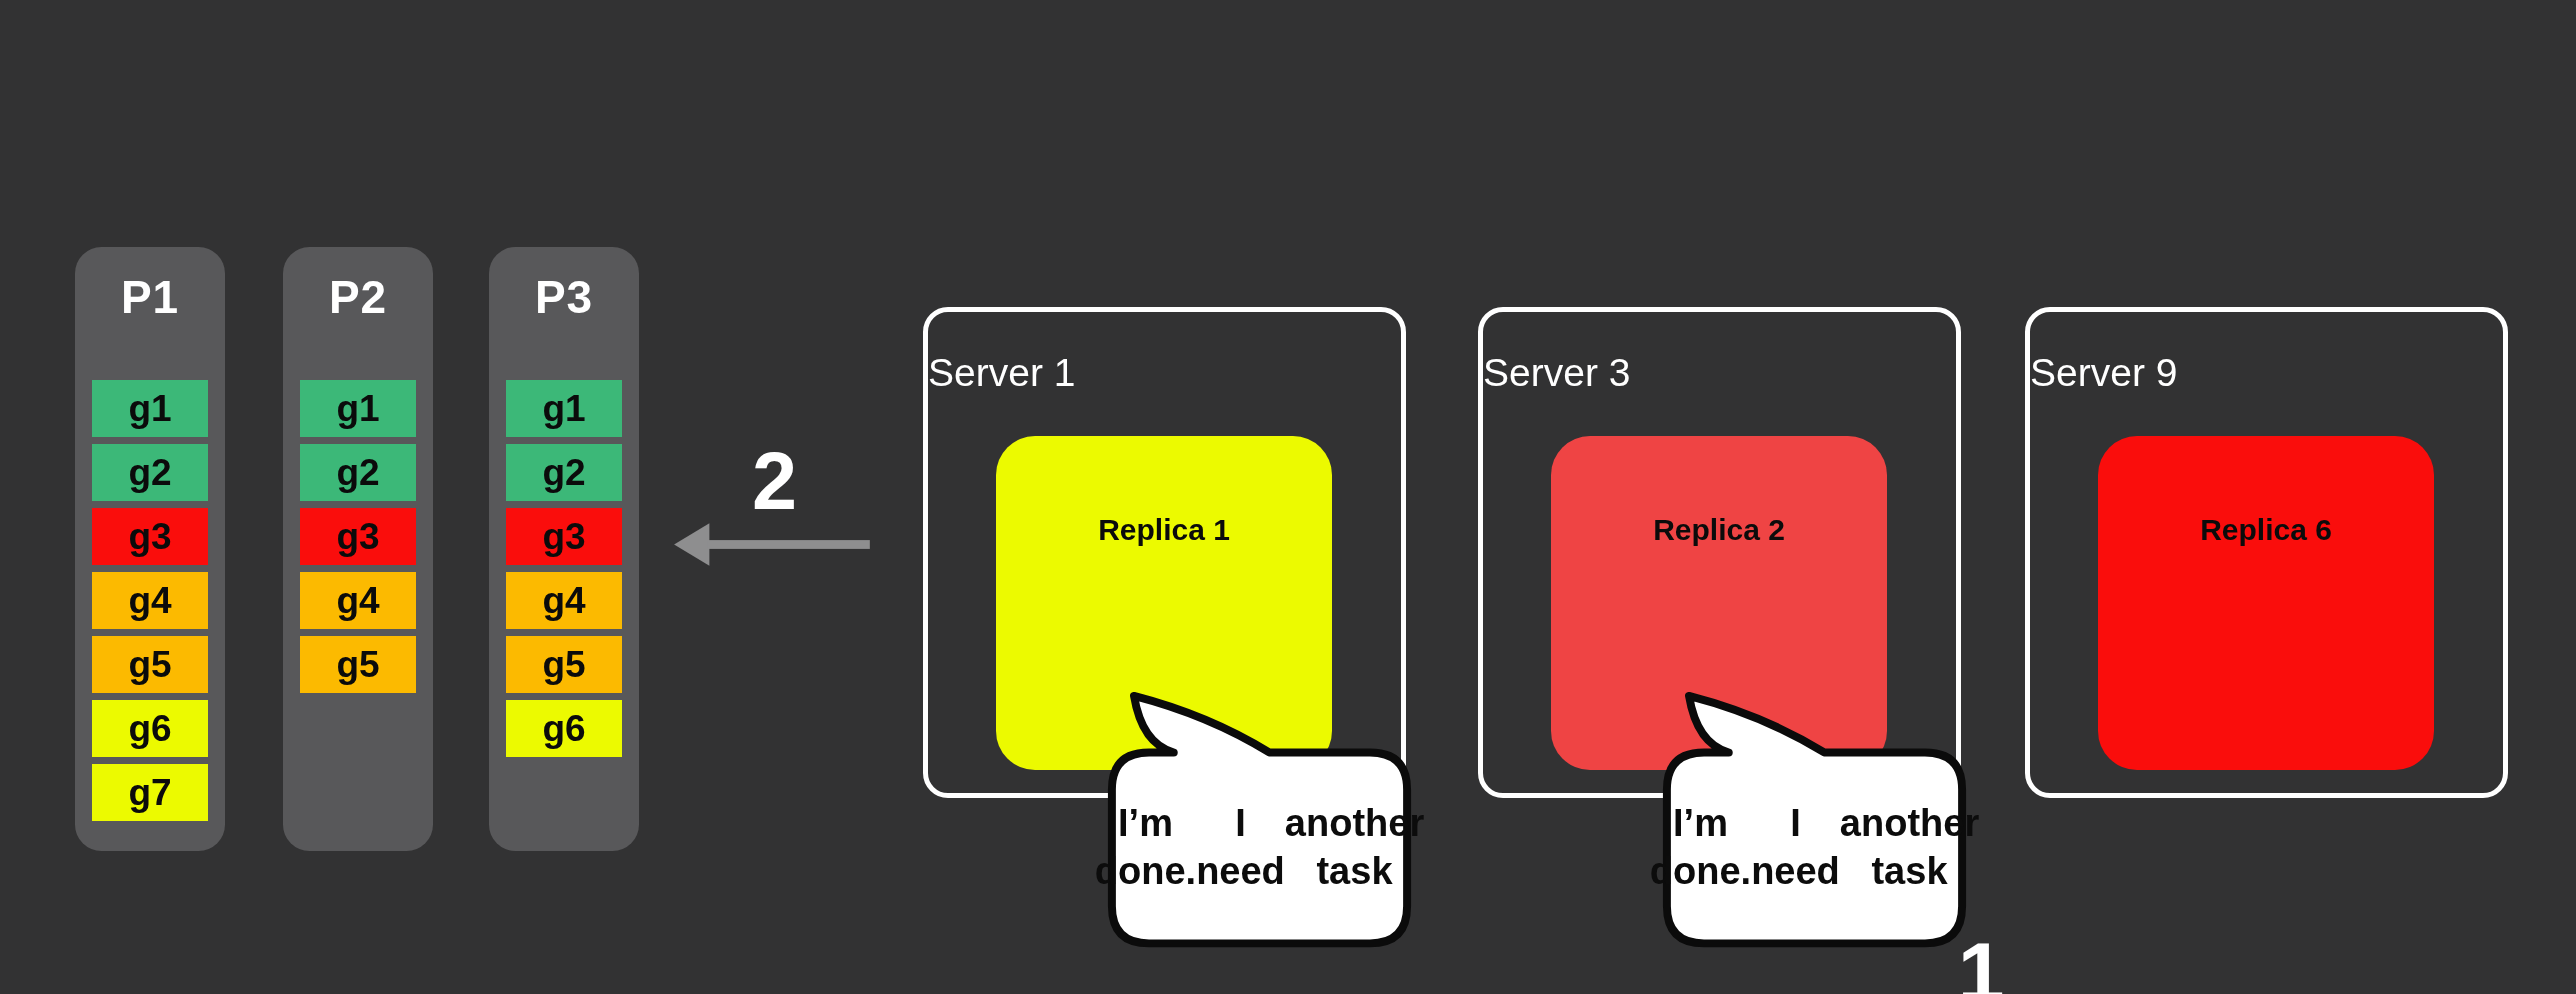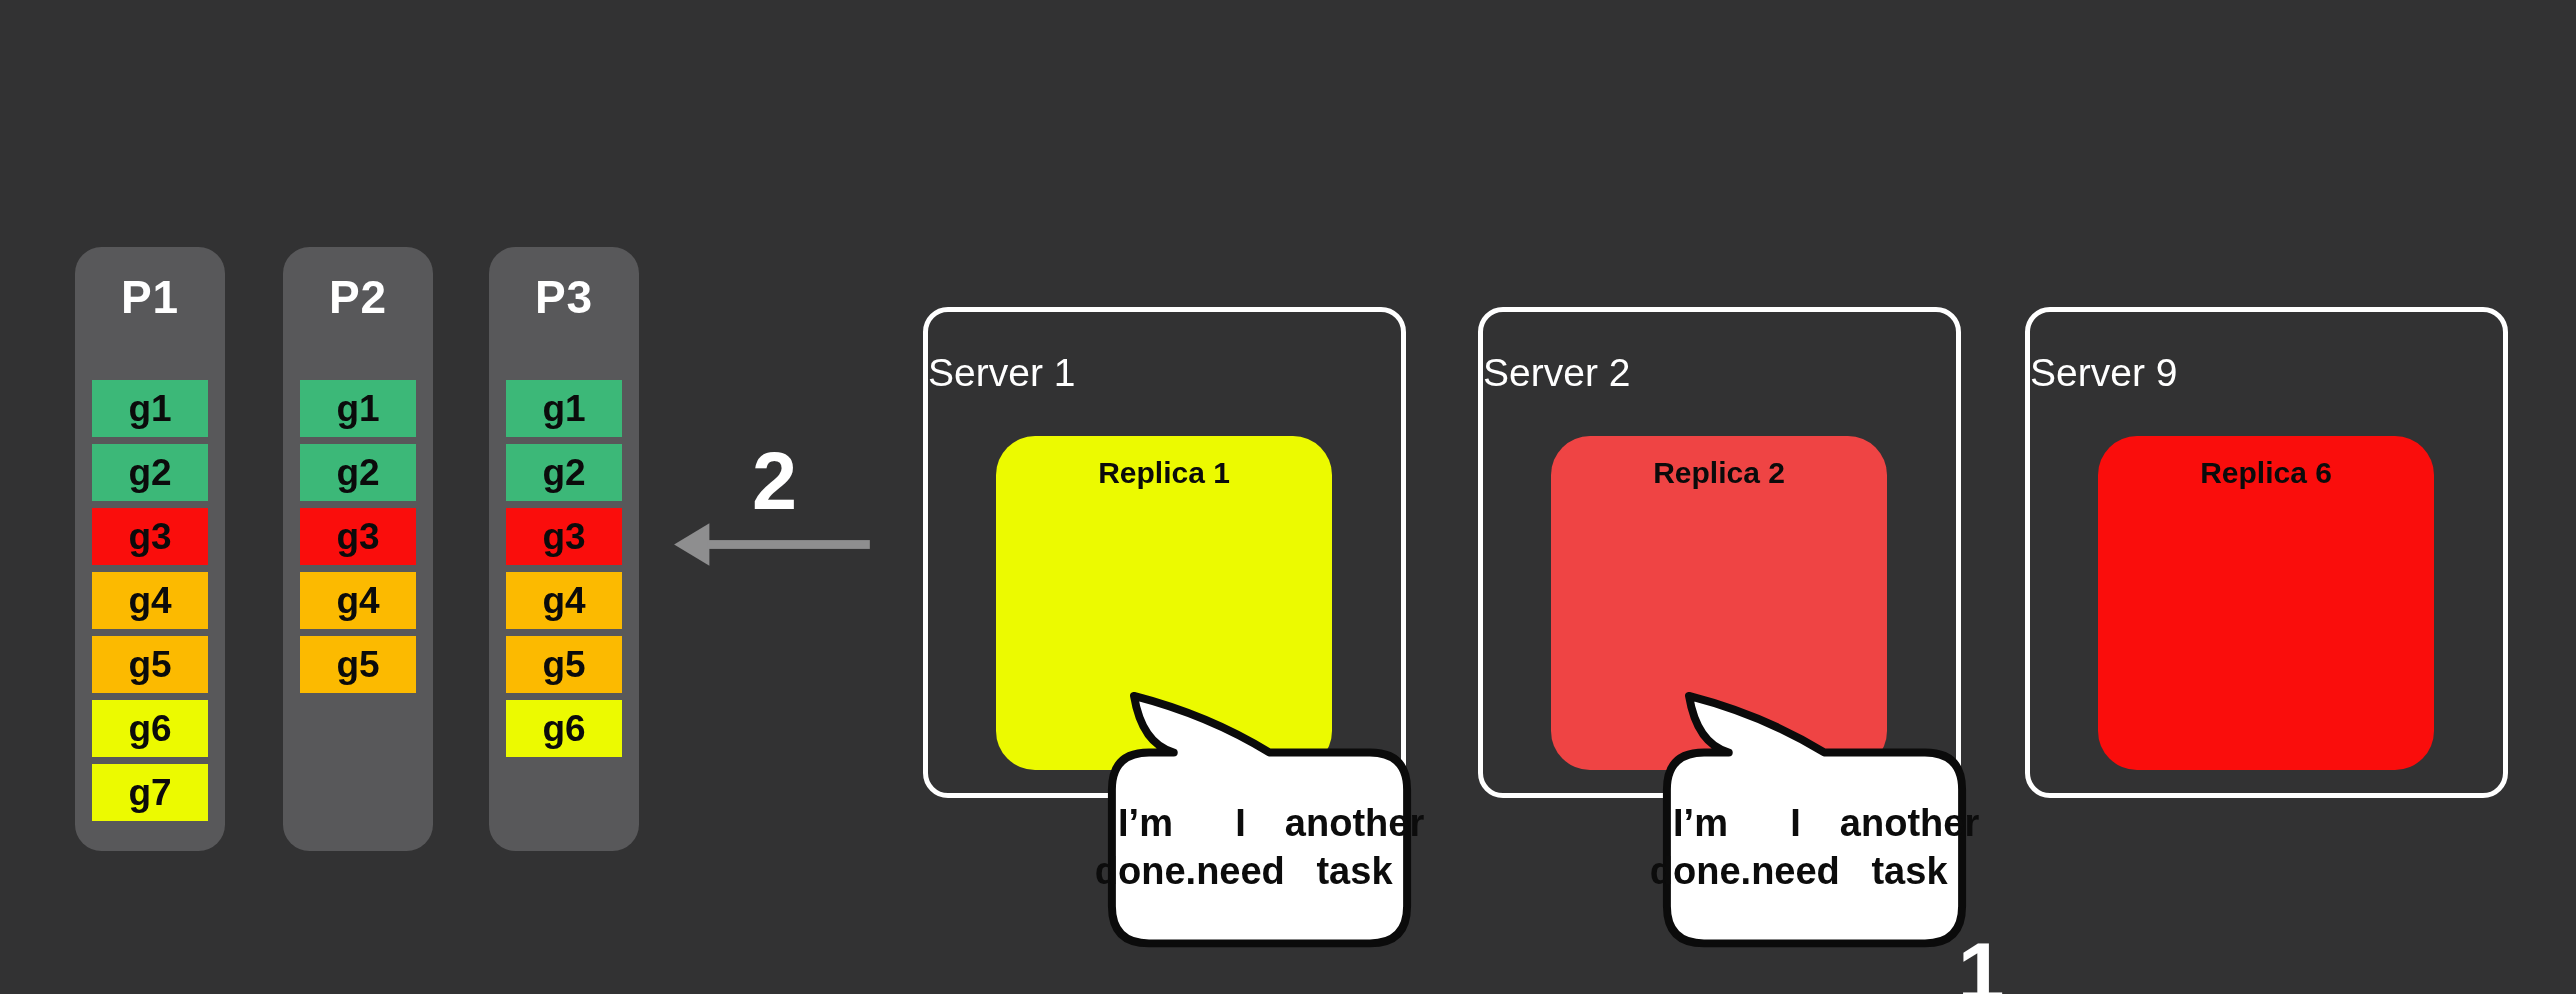--- a/index.html
+++ b/index.html
@@ -43,22 +43,22 @@
   }
   .server .stitle {
     margin-top: 39px; text-align: left;
     font-size: 39px; font-weight: 500; color: #ffffff;
   }
   .replica {
     position: absolute; left: 68px; top: 124px; width: 336px; height: 334px;
     border-radius: 39px;
   }
   .replica .rlabel {
-    display: block; padding-top: 20px; text-align: center;
-    font-size: 30px; font-weight: bold; color: #0b0b0b;
+    display: block; padding-top: 64px; text-align: center;
+    font-size: 30px; font-weight: bold; color: #0b0b0b; margin-top: 13px;
   }
 
   
   .bubble { position: absolute; top: 680px; width: 327px; height: 274px; z-index: 5; }
   .bubble svg { position: absolute; left: 0; top: 0; }
   .bubble-text {
     position: absolute; left: 16px; top: 72px; width: 295px; height: 191px;
     display: flex; flex-direction: row; justify-content: center; align-items: center;
     font-size: 38px; font-weight: bold; color: #0c0c0c; line-height: 1.26; text-align: center;
   }
@@ -114,21 +114,21 @@
     <rect x="48" y="33" width="184" height="10" fill="#8E8E8F"></rect>
   </svg>
 
   <div class="server" style="left:923px">
     <div class="stitle">Server 1</div>
     <div class="replica" style="background: rgb(236, 250, 0);">
       <span class="rlabel">Replica 1</span>
     </div>
   </div>
   <div class="server" style="left:1478px">
-    <div class="stitle">Server 2</div>
+    <div class="stitle">Server 3</div>
     <div class="replica" style="background: #ef4444;">
       <span class="rlabel">Replica 2</span>
     </div>
   </div>
   <div class="server" style="left:2025px">
     <div class="stitle">Server 9</div>
     <div class="replica" style="background: rgb(250, 13, 12);">
       <span class="rlabel">Replica 6</span>
     </div>
   </div>

